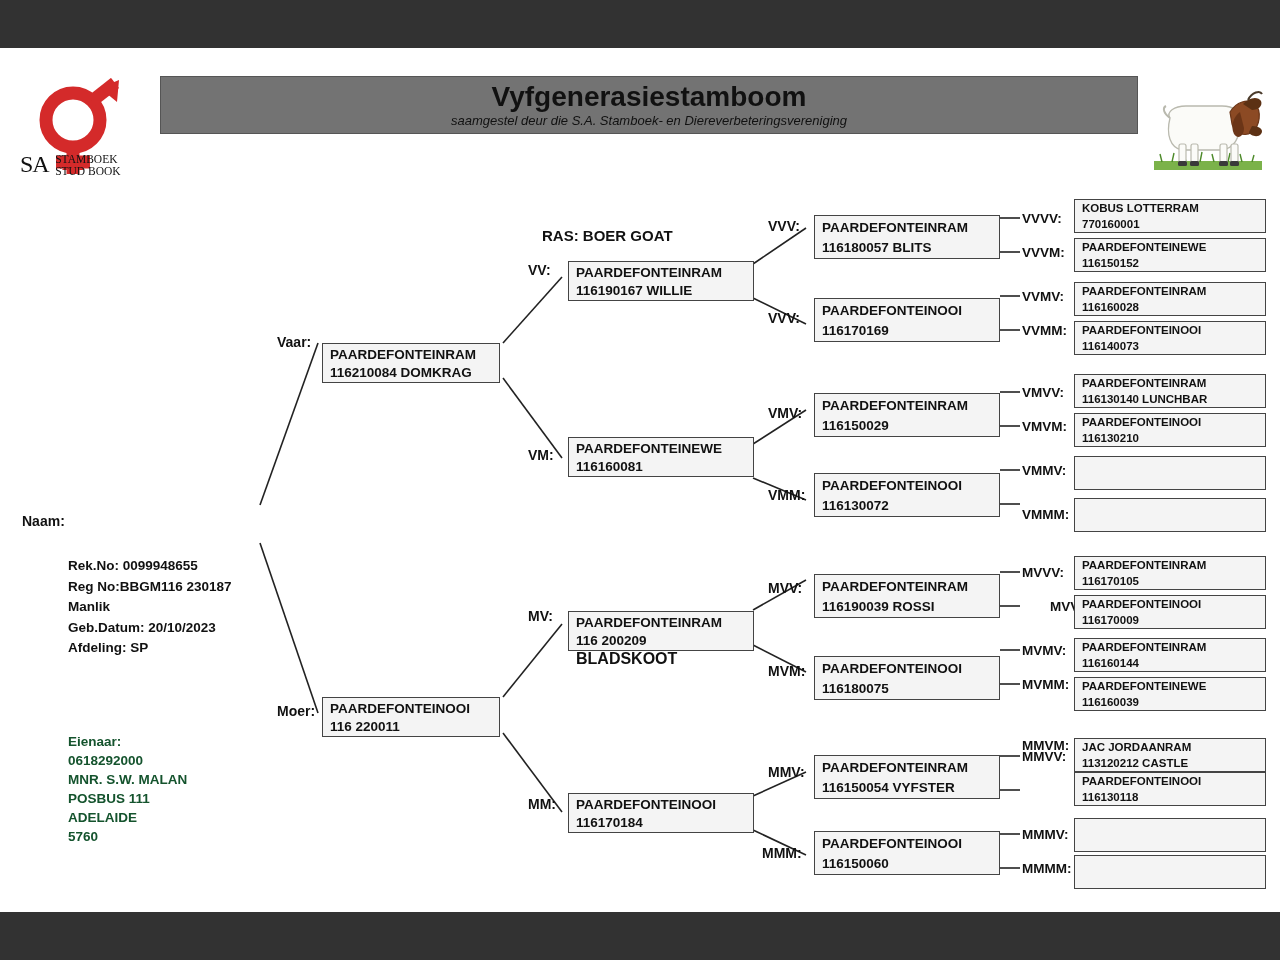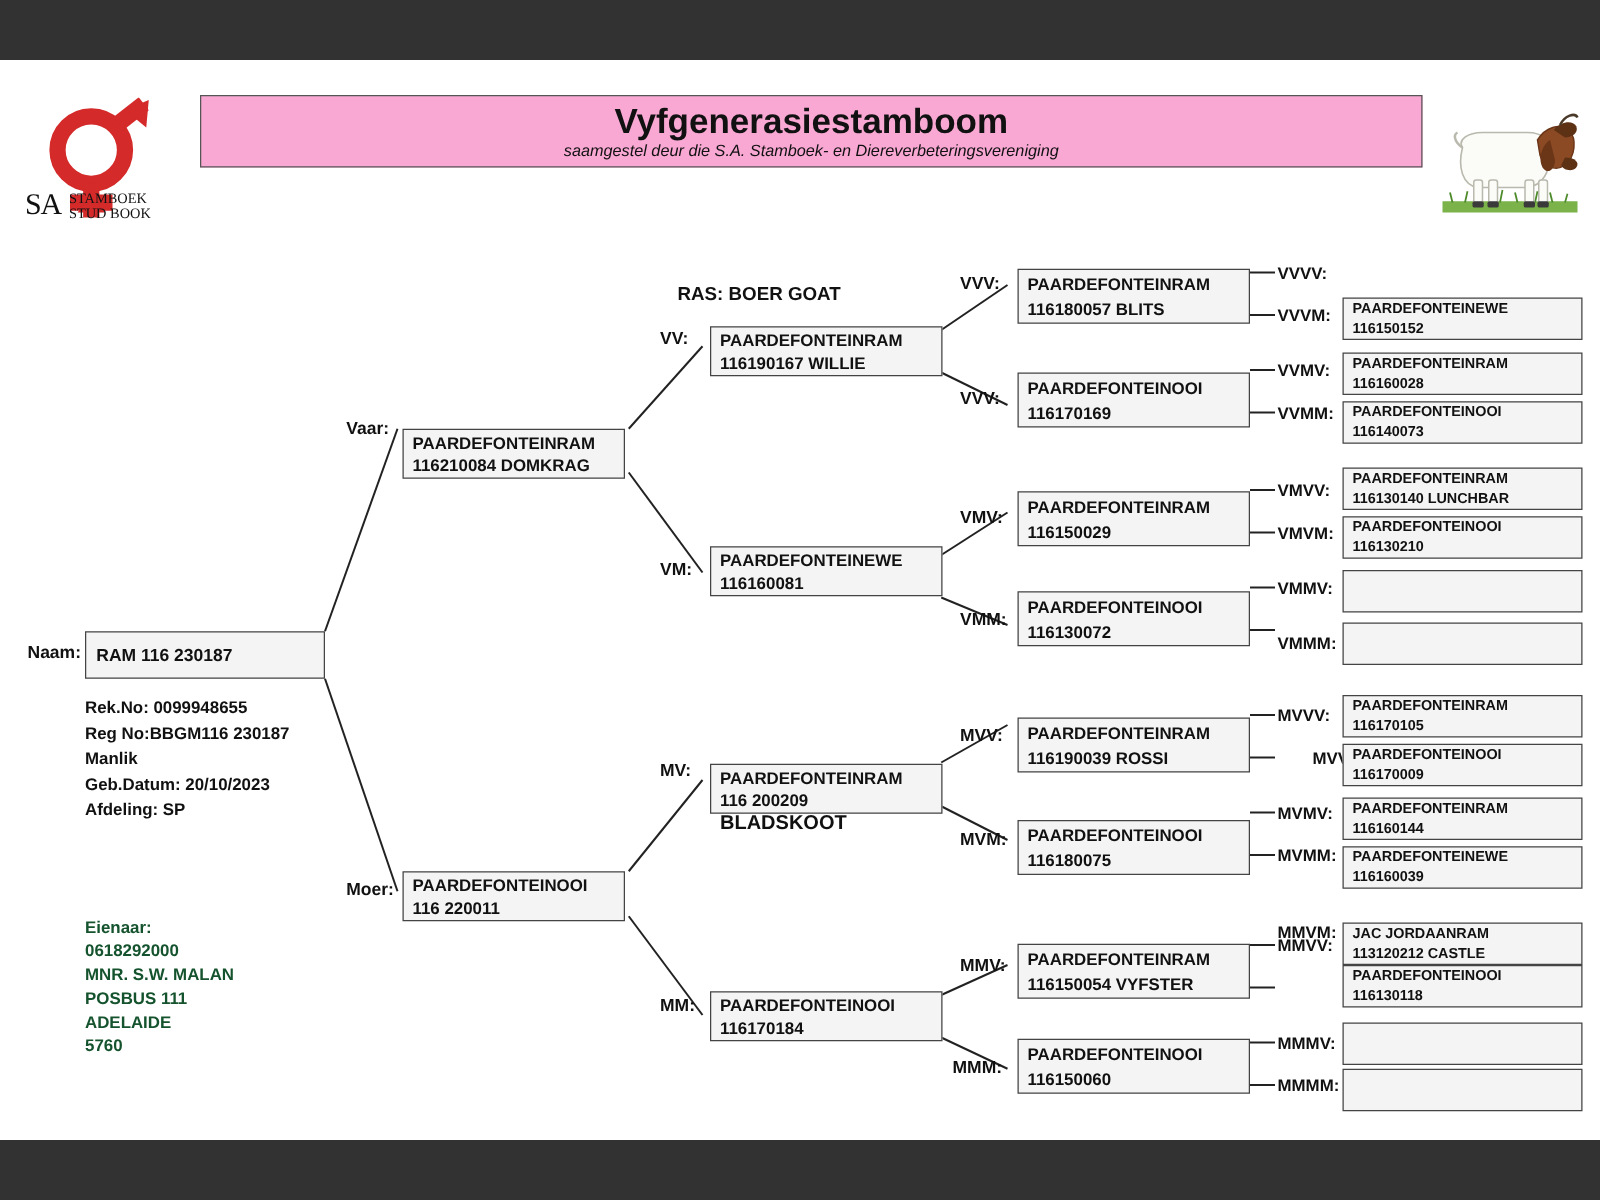--- a/index.html
+++ b/index.html
@@ -18,21 +18,21 @@
 
   
   .logo{position:absolute;left:18px;top:78px;width:140px;height:100px;}
   .logo svg{display:block;}
   .logo-text{position:absolute;left:20px;top:152px;width:140px;line-height:1;}
   .logo-sa{font-family:"Liberation Serif", serif;font-size:24px;color:#111;letter-spacing:-1px;}
   .logo-words{display:inline-block;vertical-align:top;font-family:"Liberation Serif", serif;
     font-size:11.5px;color:#111;line-height:11.5px;padding-left:2px;padding-top:2px;}
 
   .titlebox{position:absolute;left:160px;top:76px;width:978px;height:58px;
-    background:#f9a8d4;border:1px solid #555;box-sizing:border-box;
+    background:#737373;border:1px solid #555;box-sizing:border-box;
     display:flex;flex-direction:column;align-items:center;justify-content:center;}
   .title-main{font-size:28px;font-weight:bold;color:#111;letter-spacing:0px;line-height:30px;}
   .title-sub{font-size:13px;font-style:italic;color:#111;line-height:16px;margin-top:1px;}
 
   .goat{position:absolute;left:1148px;top:82px;width:120px;height:96px;}
 
   
   .ras{position:absolute;left:542px;top:195px;font-size:15px;font-weight:bold;color:#111;margin-top:32px;}
 
   
@@ -187,23 +187,20 @@
       <path d="M1000 650 L1020 650"></path>
         <path d="M1000 684 L1020 684"></path>
       <path d="M1000 756 L1020 756"></path>
         <path d="M1000 790 L1020 790"></path>
       <path d="M1000 834 L1020 834"></path>
         <path d="M1000 868 L1020 868"></path>
     </g>
   </svg>
 
   <div class="naam-label">Naam:</div>
-  <div class="subject-box">
-    <span>RAM 116 230187</span>
-  </div>
 
   <div class="details">
     <div>Rek.No: 0099948655</div>
     <div>Reg No:BBGM116 230187</div>
     <div>Manlik</div>
     <div>Geb.Datum: 20/10/2023</div>
     <div>Afdeling: SP</div>
   </div>
 
   <div class="owner">
@@ -294,20 +291,24 @@
     <div class="l2">116150054 VYFSTER</div>
   </div>
 
   <div class="tag" style="left:762px;top:845px;">MMM:</div>
   <div class="node g3" style="left:814px;top:831px;">
     <div class="l1">PAARDEFONTEINOOI</div>
     <div class="l2">116150060</div>
   </div>
 
   <div class="tag small" style="left:1022px;top:211px;">VVVV:</div>
+  <div class="node g4" style="left:1074px;top:199px;">
+    <div class="l1">KOBUS LOTTERRAM</div>
+    <div class="l2">770160001</div>
+  </div>
 
   <div class="tag small" style="left:1022px;top:245px;">VVVM:</div>
   <div class="node g4" style="left:1074px;top:238px;">
     <div class="l1">PAARDEFONTEINEWE</div>
     <div class="l2">116150152</div>
   </div>
 
   <div class="tag small" style="left:1022px;top:289px;">VVMV:</div>
   <div class="node g4" style="left:1074px;top:282px;">
     <div class="l1">PAARDEFONTEINRAM</div>

